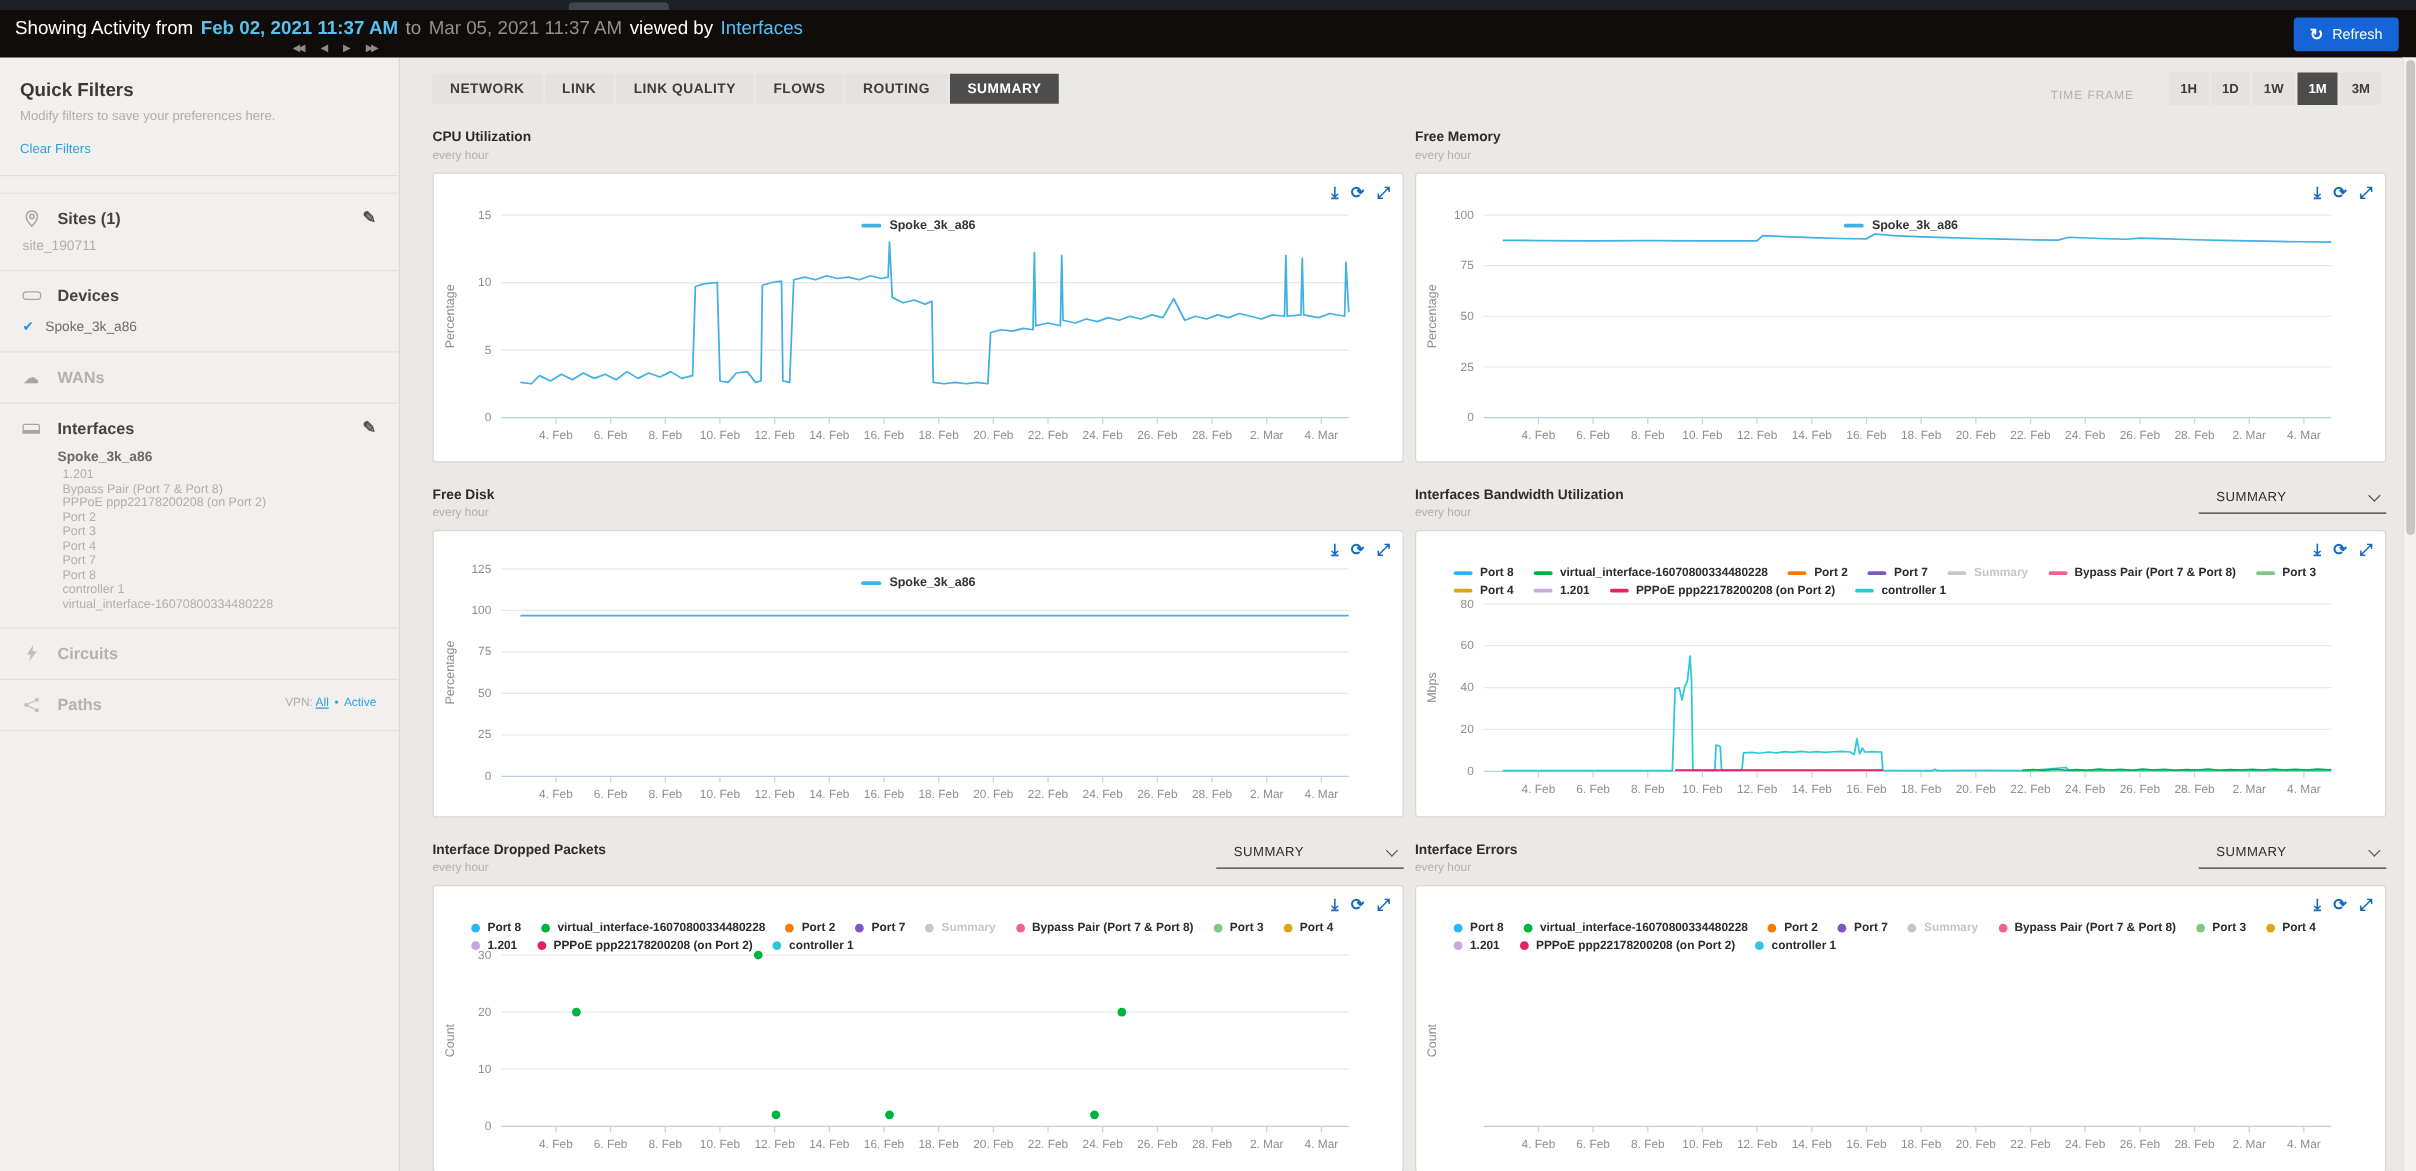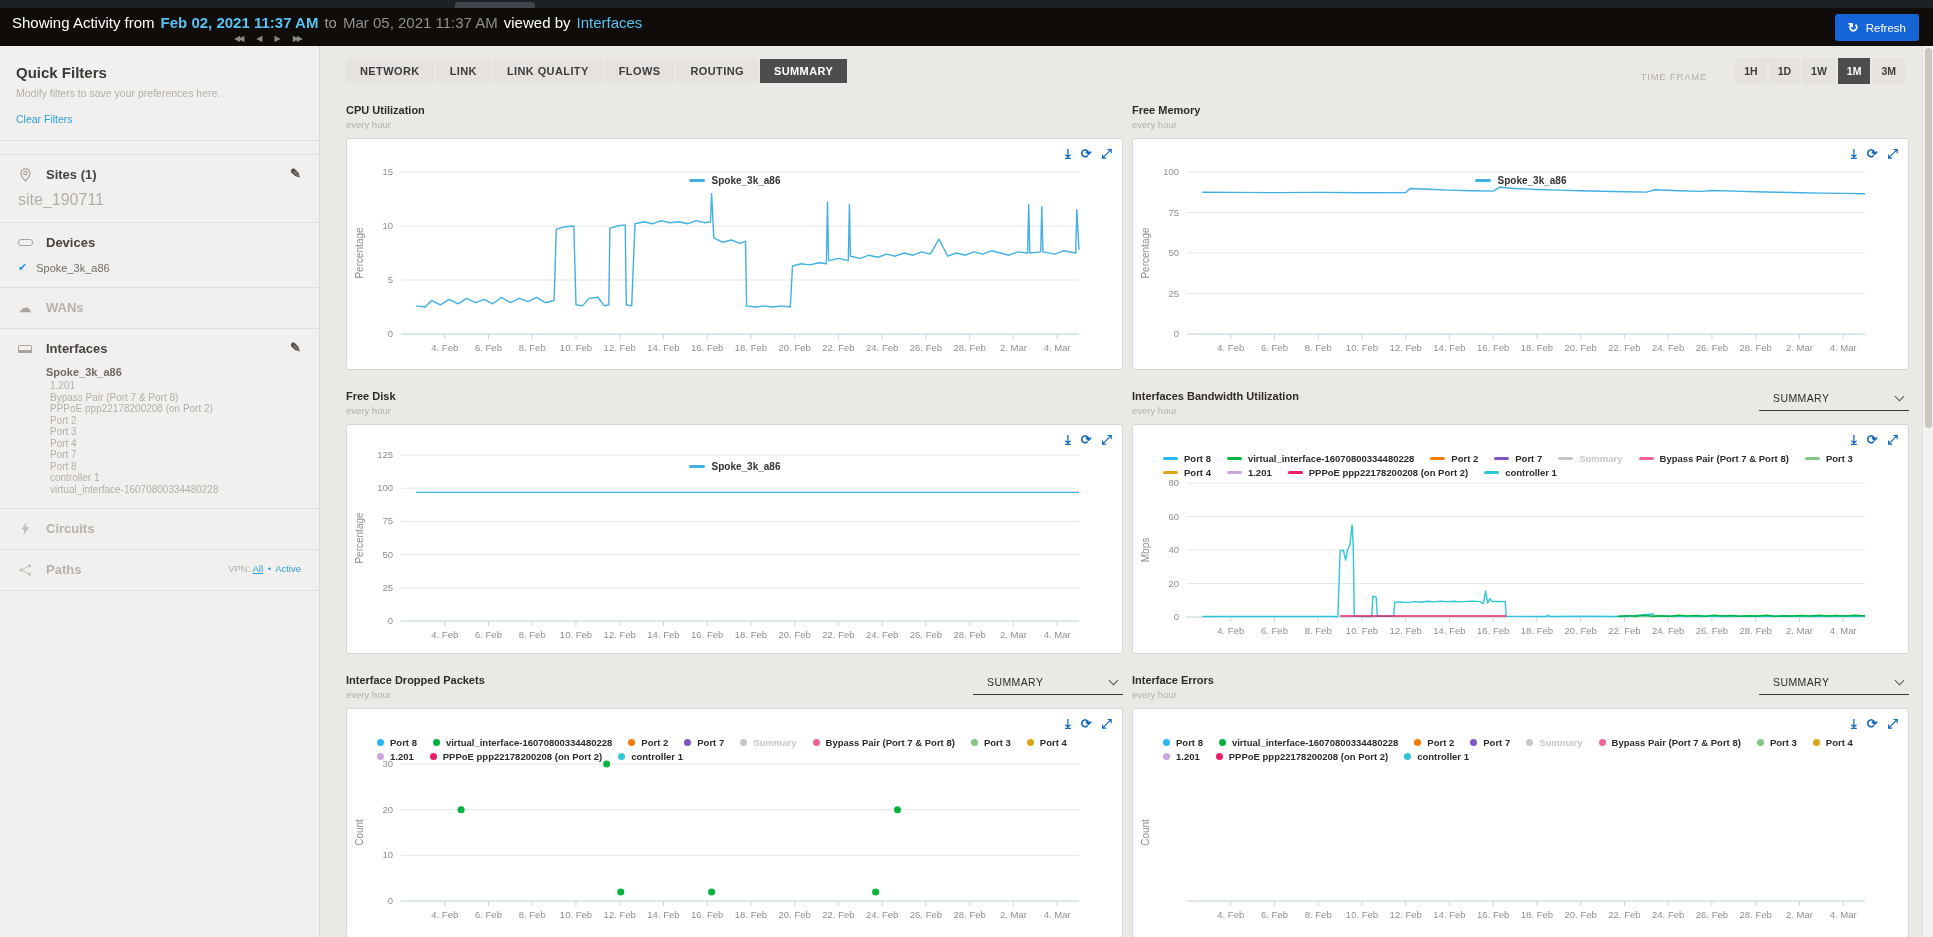--- a/index.html
+++ b/index.html
@@ -30,21 +30,21 @@
   
   .qf-title { font-size:15px; font-weight:bold; color:#3c3835; }
   .qf-sub { font-size:10.5px; color:#b3aea8; margin-top:6px; }
   .qf-clear { font-size:10.5px; color:#2b9fe0; margin-top:14px; display:inline-block; cursor:pointer; }
   .sb-divider { border-top:1px solid #e2deda; margin:13px -16px 0 -16px; }
   .sb-section { padding:12px 0 0 0; }
   .sb-head { display:flex; align-items:center; gap:12px; font-size:13px; font-weight:bold; color:#474340; position:relative; cursor:pointer; }
   .sb-head.disabled { color:#b6b1ab; }
   .sb-ico { width:18px; display:inline-flex; justify-content:center; color:#aaa49e; font-size:12px; }
   .pencil { position:absolute; right:2px; top:-1px; color:#55504b; font-size:13px; cursor:pointer; }
-  .sb-item { font-size:16px; color:#b3aea8; margin:9px 0 0 2px; }
+  .sb-item { font-size:11px; color:#b3aea8; margin:9px 0 0 2px; }
   .sb-check-item { font-size:11px; color:#716c67; margin:11px 0 0 2px; display:flex; align-items:center; gap:9px; }
   .sb-check-item .chk { color:#2196f3; font-size:11px; }
   .if-device { font-size:11px; font-weight:bold; color:#6e6963; margin:10px 0 2px 30px; }
   .if-list { margin-left:34px; }
   .if-list div { font-size:10px; color:#b3aea8; line-height:11.5px; }
   .vpn-tag { position:absolute; right:2px; top:1px; font-size:9.5px; color:#b3aea8; font-weight:normal; }
   .vpn-tag a { color:#2b9fe0; text-decoration:none; cursor:pointer; }
   .vpn-tag .u { text-decoration:underline; }
   .vpn-tag .sep { color:#2b9fe0; margin:0 2px; }
   .apps-grid { display:grid; grid-template-columns:6px 6px; grid-gap:2px; }

